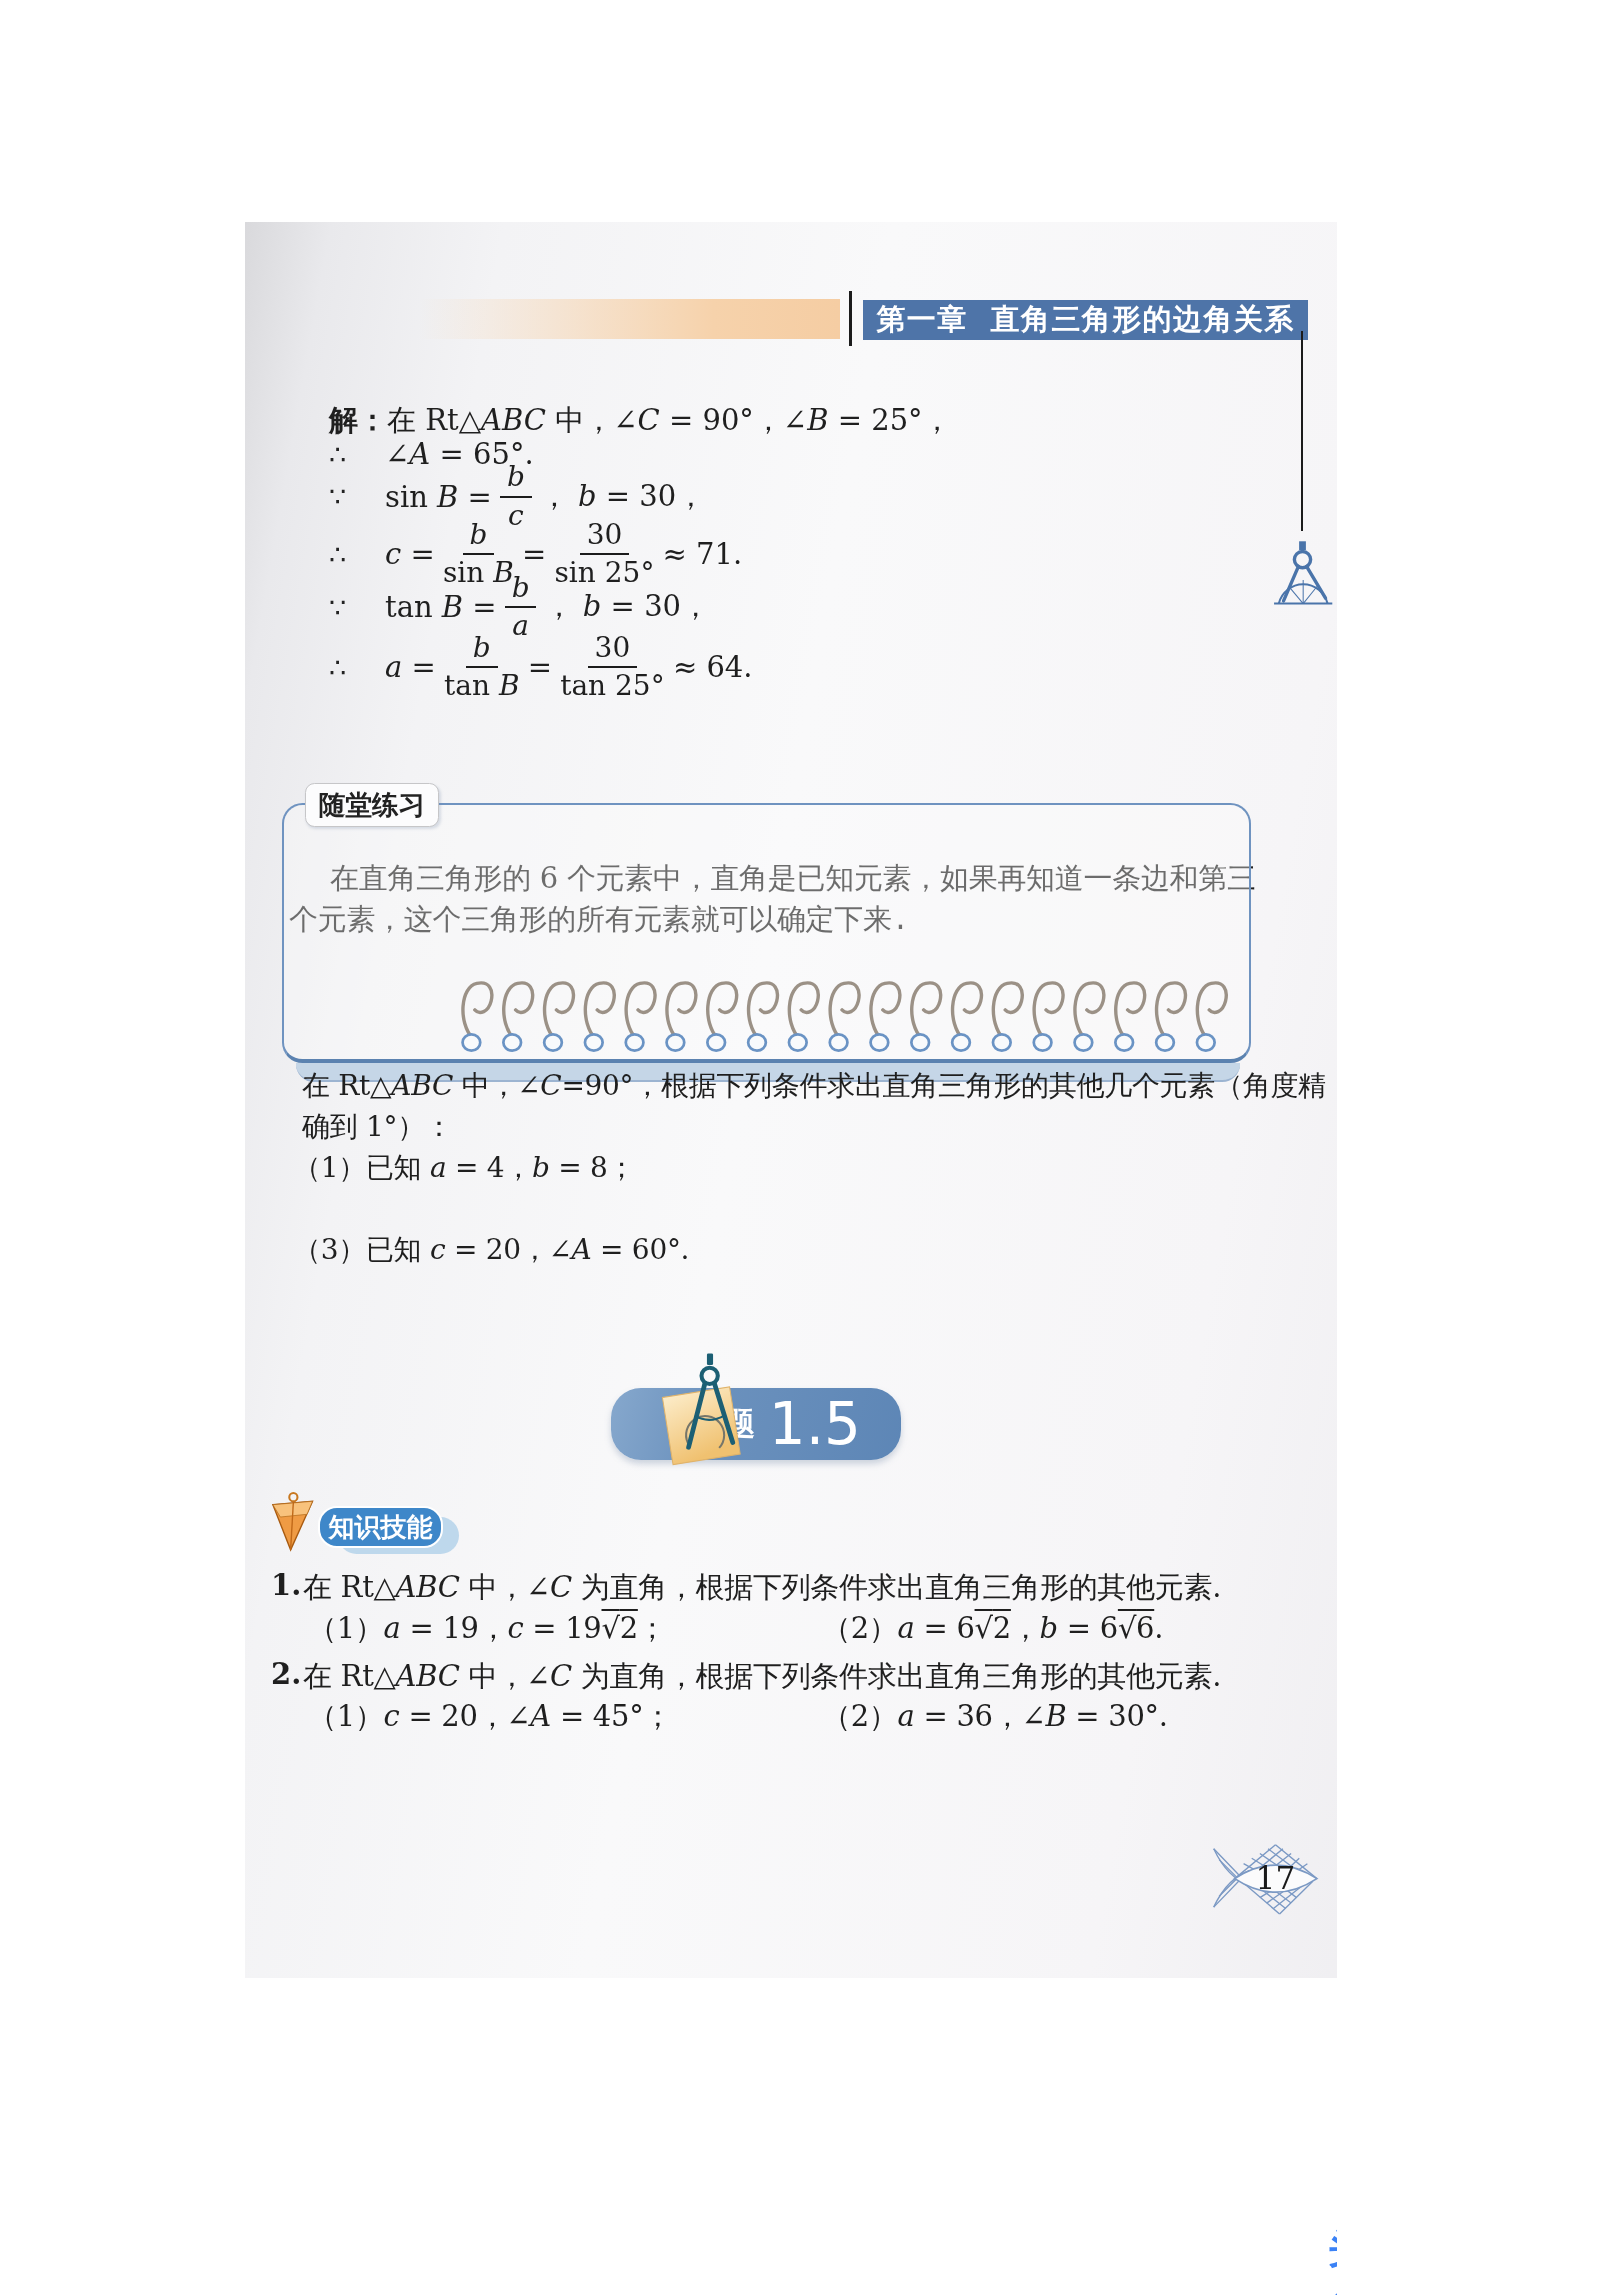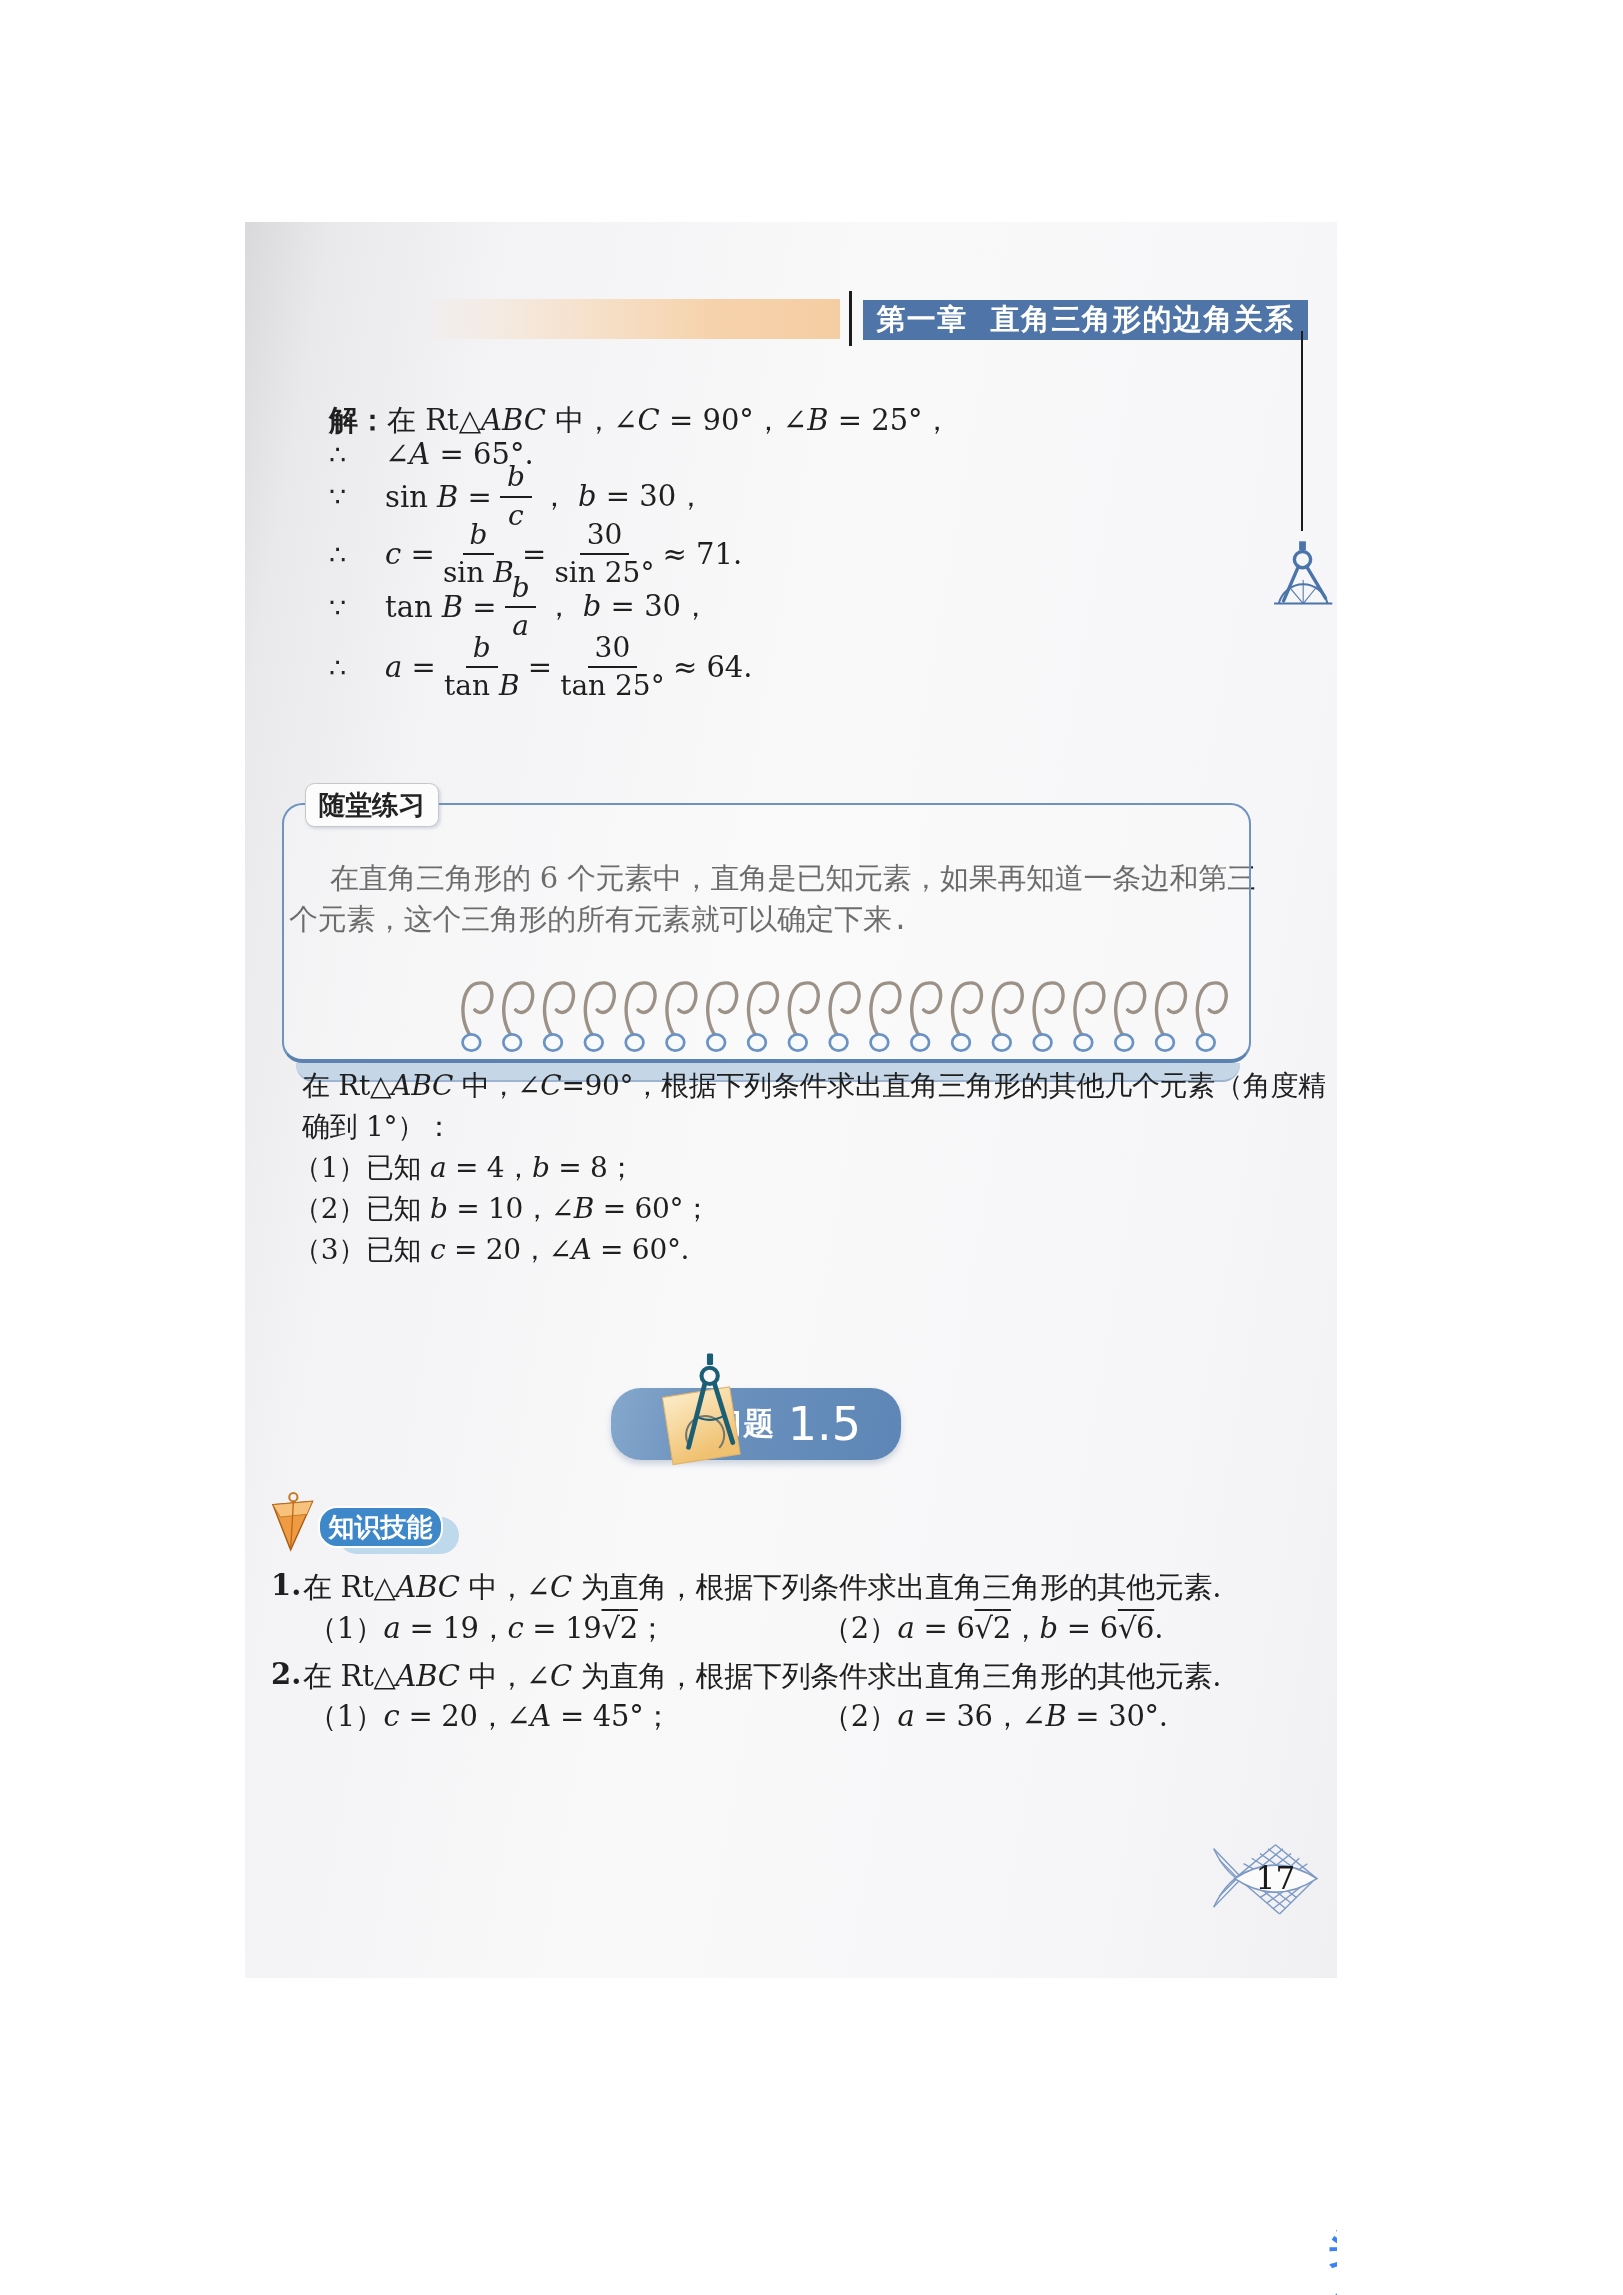--- a/index.html
+++ b/index.html
@@ -40,21 +40,21 @@
         font-size:26.6px;font-weight:bold;color:#222;z-index:6;
         box-shadow:1.4px 2px 2.7px rgba(120,140,170,0.25);}
   .pline{font-size:28px;letter-spacing:-0.3px;white-space:nowrap;}
   
   .badge{left:366px;top:1166px;width:290px;height:72px;border-radius:30px;
          background:linear-gradient(105deg,#86a8cd 0%,#6b91bd 35%,#5d86b6 100%);
          display:flex;align-items:center;justify-content:flex-end;padding-right:40px;
          box-sizing:border-box;color:#fff;font-family:"DejaVu Sans","Liberation Sans",sans-serif;
          box-shadow:0 4.1px 6.8px rgba(120,140,170,0.35);}
   .badge .lbl{font-size:31px;font-weight:bold;margin-right:13.6px;}
-  .badge .num{font-size:46px;font-weight:normal;line-height:1;}
+  .badge .num{font-size:58px;font-weight:normal;line-height:1;}
   
   .pill-shadow{left:93px;top:1295px;width:121px;height:37px;border-radius:19px;background:#bed8ec;}
   .pill{left:73px;top:1284px;width:121px;height:38px;border-radius:19px;background:#3e87c9;
         border:2px solid #ffffff;display:flex;align-items:center;justify-content:center;
         color:#fff;font-weight:bold;font-size:26px;z-index:2;
         font-family:"DejaVu Sans","Liberation Sans",sans-serif;}
   
   .prob-num{font-size:29px;font-weight:bold;}
   .prob-line{font-size:29px;letter-spacing:-0.3px;white-space:nowrap;}
   
@@ -174,21 +174,20 @@
         <use href="#coil" x="990"></use>
         <use href="#coil" x="1050"></use>
       <use href="#coil" x="1110"></use>
     </svg>
     <div class="abs ptab">
       <span>随堂练习</span>
     </div>
     <div class="abs pline" style="left:57px;top:845px;"><span>在 Rt△</span><span class="it">ABC</span><span> 中，∠</span><span class="it">C</span><span>=90°，根据下列条件求出直角三角形的其他几个元素（角度精</span></div>
     <div class="abs pline" style="left:57px;top:886px;">确到 1°）：</div>
     <div class="abs pline" style="left:48px;top:927px;"><span>（1）已知 </span><span class="it">a</span><span> = 4，</span><span class="it">b</span><span> = 8；</span></div>
-    <div class="abs pline" style="left:48px;top:968px;"><span>（2）已知 </span><span class="it">b</span><span> = 10，∠</span><span class="it">B</span><span> = 60°；</span></div>
     <div class="abs pline" style="left:48px;top:1009px;"><span>（3）已知 </span><span class="it">c</span><span> = 20，∠</span><span class="it">A</span><span> = 60°.</span></div>
 
     <div class="abs badge">
       <span class="lbl">习题</span>
       <span class="num">1.5</span>
     </div>
     <svg class="abs" style="left:402px;top:1126px;z-index:3;" width="126" height="121" viewBox="0 0 185 178">
       <defs>
         <linearGradient id="noteg" x1="0" y1="0" x2="0.3" y2="1">
           <stop offset="0" stop-color="#fcecc9"></stop>

